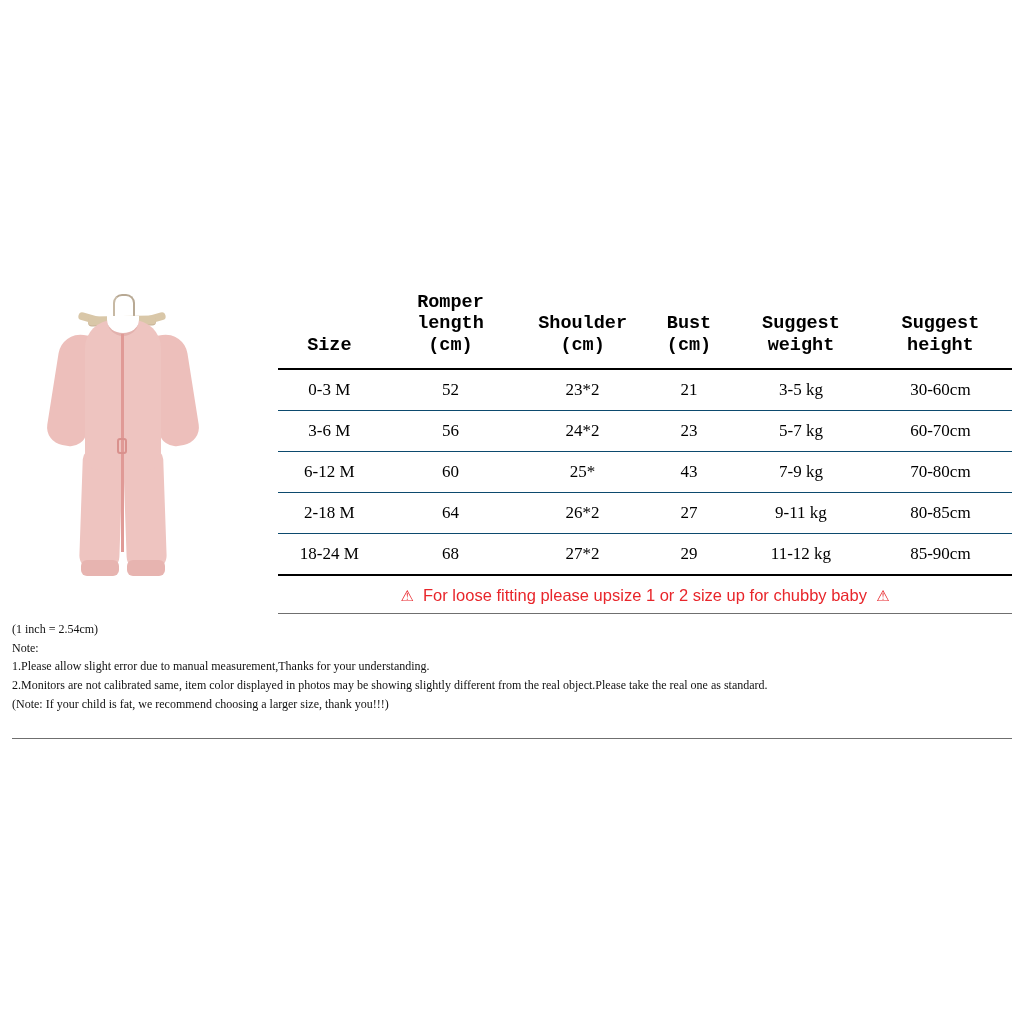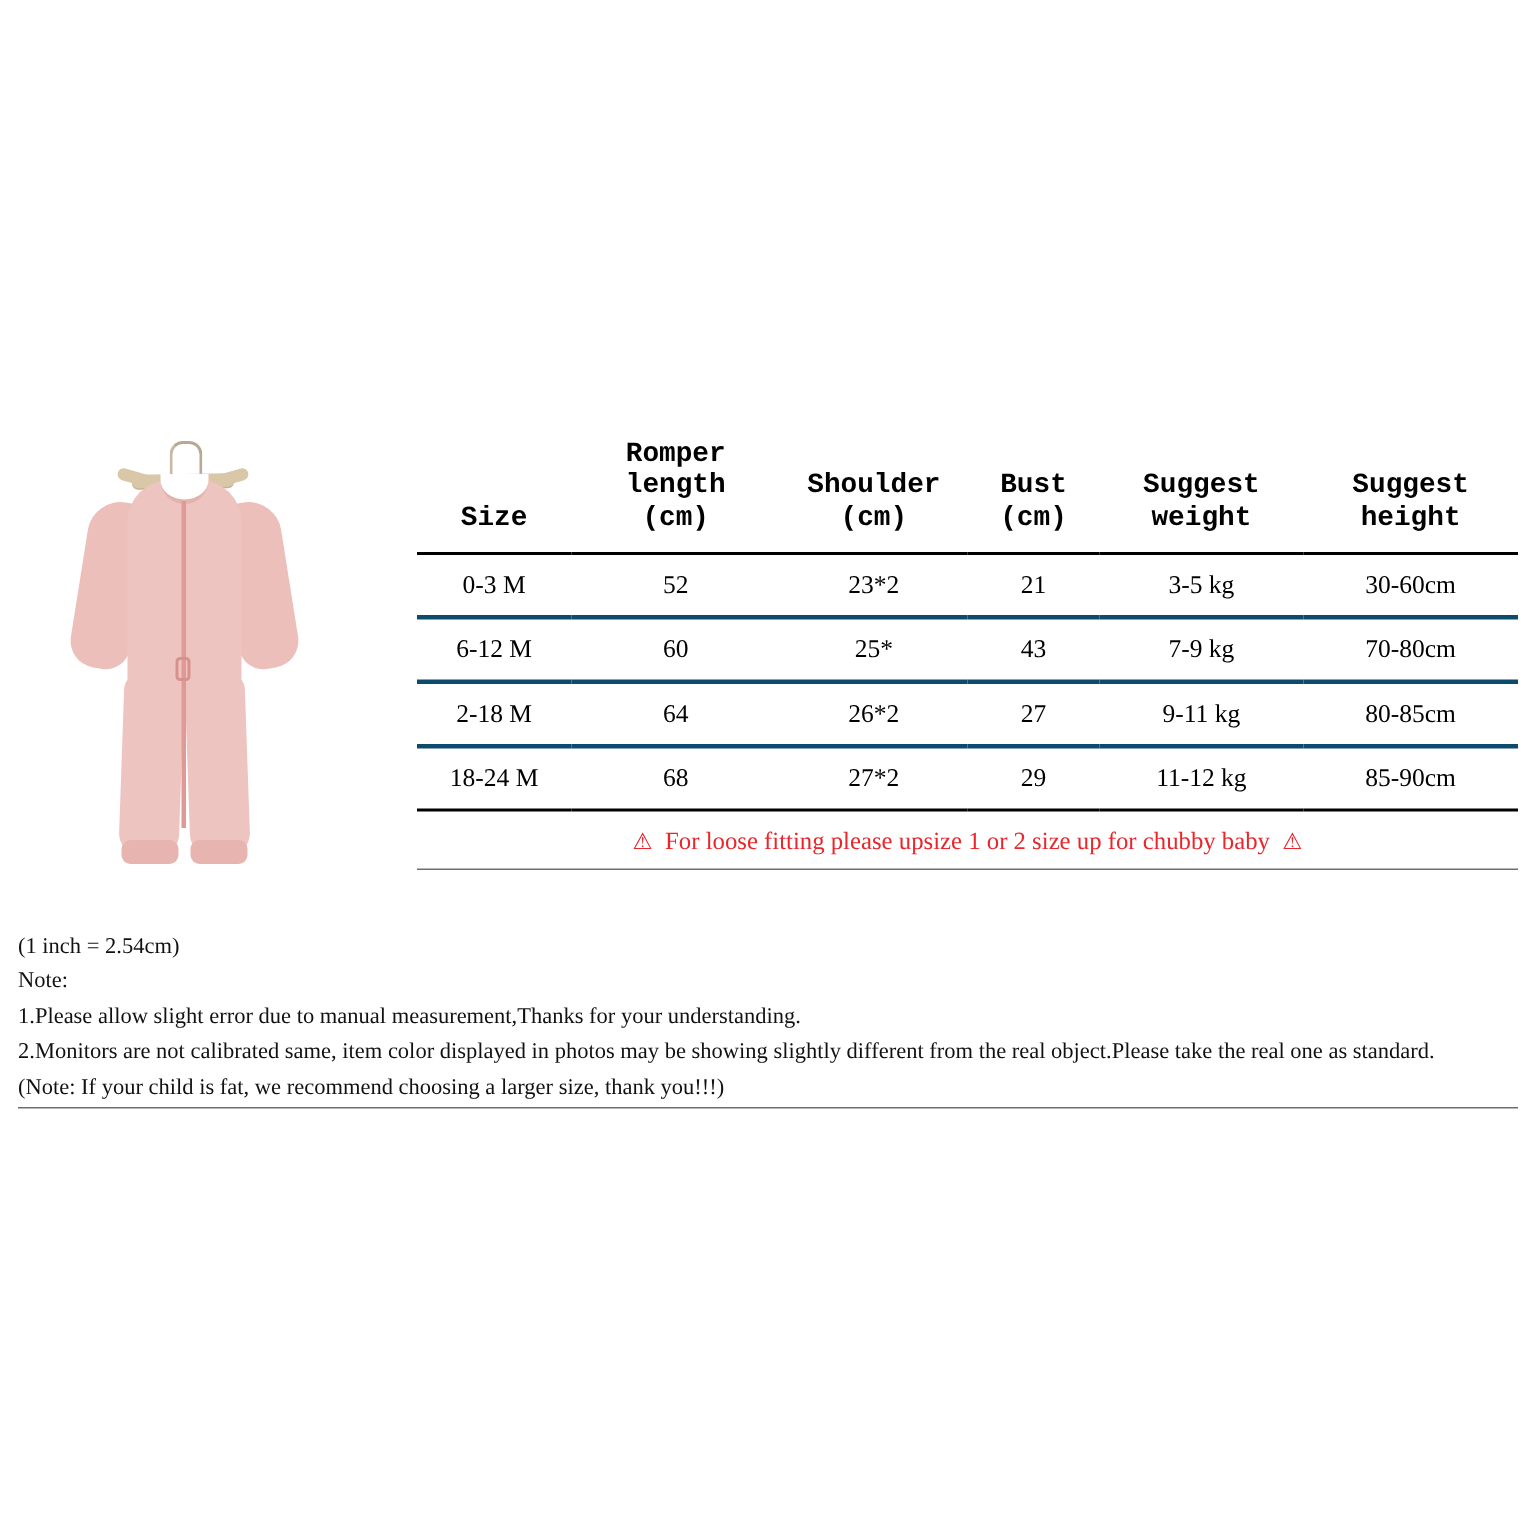--- a/index.html
+++ b/index.html
@@ -208,53 +208,53 @@
     text-align: center;
     vertical-align: bottom;
     line-height: 1.15;
     border-bottom: 2px solid #000;
   }
   table.size-table td {
     font-family: "Liberation Serif", serif;
     font-size: 17px;
     text-align: center;
     padding: 10px 2px;
-    border-bottom: 3px solid #0c4a6e;
+    border-bottom: 1px solid #0c4a6e;
   }
   table.size-table tr:last-child td {
     border-bottom: 2px solid #000;
     text-align: center;
   }
   .col-size      { width: 14.0%; }
   .col-length    { width: 19.0%; }
   .col-shoulder  { width: 17.0%; }
   .col-bust      { width: 12.0%; }
   .col-weight    { width: 18.5%; }
   .col-height    { width: 19.5%; }
 
   .notice {
     text-align: center;
     color: #e8262b;
-    font-family: Liberation Serif, serif;
+    font-family: Liberation Sans, sans-serif;
     font-size: 16.5px;
     padding: 10px 0 8px 0;
     border-bottom: 1.5px solid #6f6f6f;
   }
   .notice .warn {
     font-size: 15px;
   }
 
   
   .notes {
     position: absolute;
     left: 12px;
     top: 620px;
     width: 1000px;
     font-family: "Liberation Serif", serif;
-    font-size: 15px;
+    font-size: 12px;
     line-height: 1.56;
     color: #111;
   }
   .notes div { white-space: nowrap; }
   .notes-rule {
     position: absolute;
     left: 12px;
     top: 738px;
     width: 1000px;
     border-top: 1.5px solid #6f6f6f;
@@ -319,20 +319,28 @@
           <tbody>
             <tr>
               <td>0-3 M</td>
               <td>52</td>
               <td>23*2</td>
               <td>21</td>
               <td>3-5 kg</td>
               <td>30-60cm</td>
             </tr>
             <tr>
+              <td>3-6 M</td>
+              <td>56</td>
+              <td>24*2</td>
+              <td>23</td>
+              <td>5-7 kg</td>
+              <td>60-70cm</td>
+            </tr>
+            <tr>
               <td>6-12 M</td>
               <td>60</td>
               <td>25*</td>
               <td>43</td>
               <td>7-9 kg</td>
               <td>70-80cm</td>
             </tr>
             <tr>
               <td>2-18 M</td>
               <td>64</td>

